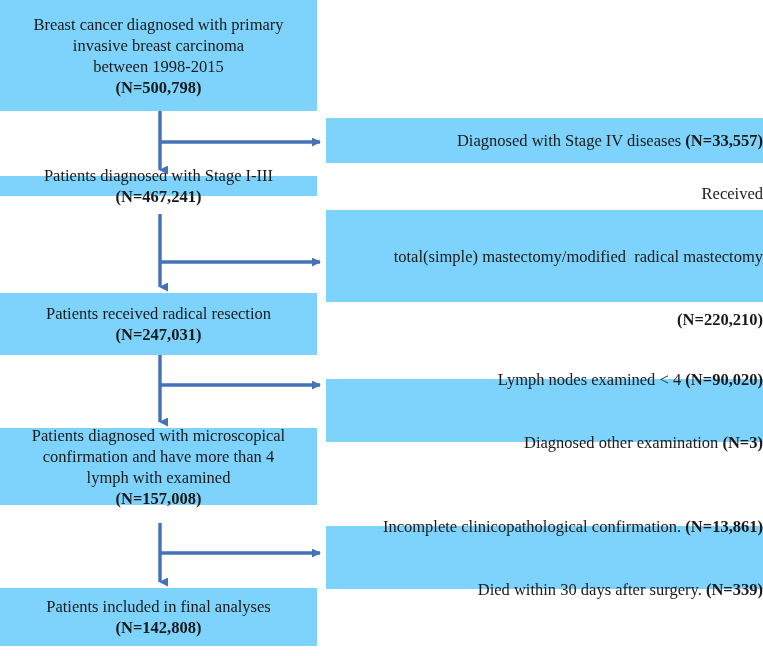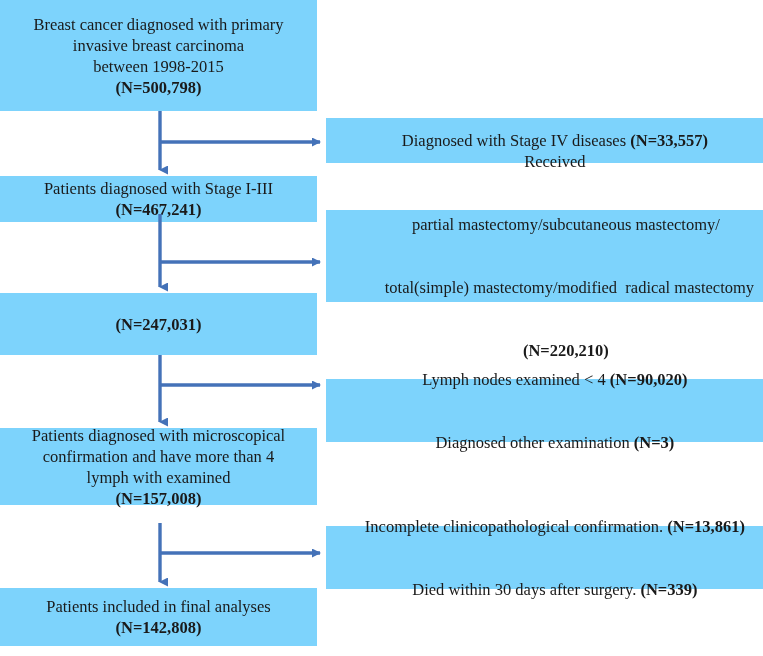--- a/index.html
+++ b/index.html
@@ -31,23 +31,23 @@
     display: flex;
     flex-direction: column;
     align-items: center;
     justify-content: center;
     text-align: center;
   }
   .box-side {
     display: flex;
     flex-direction: column;
     justify-content: center;
-    text-align: center;
+    text-align: right;
     padding-left: 12px;
-    padding-right: 16px;
+    padding-right: 0;
   }
   .line {
     font-size: 16.5px;
     line-height: 21px;
     white-space: pre;
   }
   .line.bold {
     font-weight: bold;
   }
   .line.indent {
@@ -67,26 +67,27 @@
 
 <div id="flow">
 
   <div class="box box-main" style="left:0px; top:0px; width:317px; height:111px;">
     <div class="line">Breast cancer diagnosed with primary</div>
     <div class="line">invasive breast carcinoma</div>
     <div class="line">between 1998-2015</div>
     <div class="line bold">(N=500,798)</div>
   </div>
 
-  <div class="box box-main" style="left:0px; top:176px; width:317px; height:46px;">
+  <div class="box box-main" style="left:0px; top:176px; width:317px; height:20px;">
     <div class="line">Patients diagnosed with Stage I-III</div>
     <div class="line bold">(N=467,241)</div>
   </div>
 
   <div class="box box-main" style="left:0px; top:293px; width:317px; height:62px;">
+    <div class="line">Patients received radical resection</div>
     <div class="line bold">(N=247,031)</div>
   </div>
 
   <div class="box box-main" style="left:0px; top:428px; width:317px; height:77px;">
     <div class="line">Patients diagnosed with microscopical</div>
     <div class="line">confirmation and have more than 4</div>
     <div class="line">lymph with examined</div>
     <div class="line bold">(N=157,008)</div>
   </div>
 
@@ -97,23 +98,20 @@
 
   <div class="box box-side" style="left:326px; top:118px; width:437px; height:45px;">
     <div class="line">
       <span>Diagnosed with Stage IV diseases </span><b>(N=33,557)</b>
     </div>
   </div>
 
   <div class="box box-side" style="left:326px; top:210px; width:437px; height:92px;">
     <div class="line">
       <span>Received</span>
-    </div>
-    <div class="line indent">
-      <span>partial mastectomy/subcutaneous mastectomy/</span>
     </div>
     <div class="line indent">
       <span>total(simple) mastectomy/modified  radical mastectomy</span>
     </div>
     <div class="line indent">
       <b>(N=220,210)</b>
     </div>
   </div>
 
   <div class="box box-side" style="left:326px; top:379px; width:437px; height:63px;">

